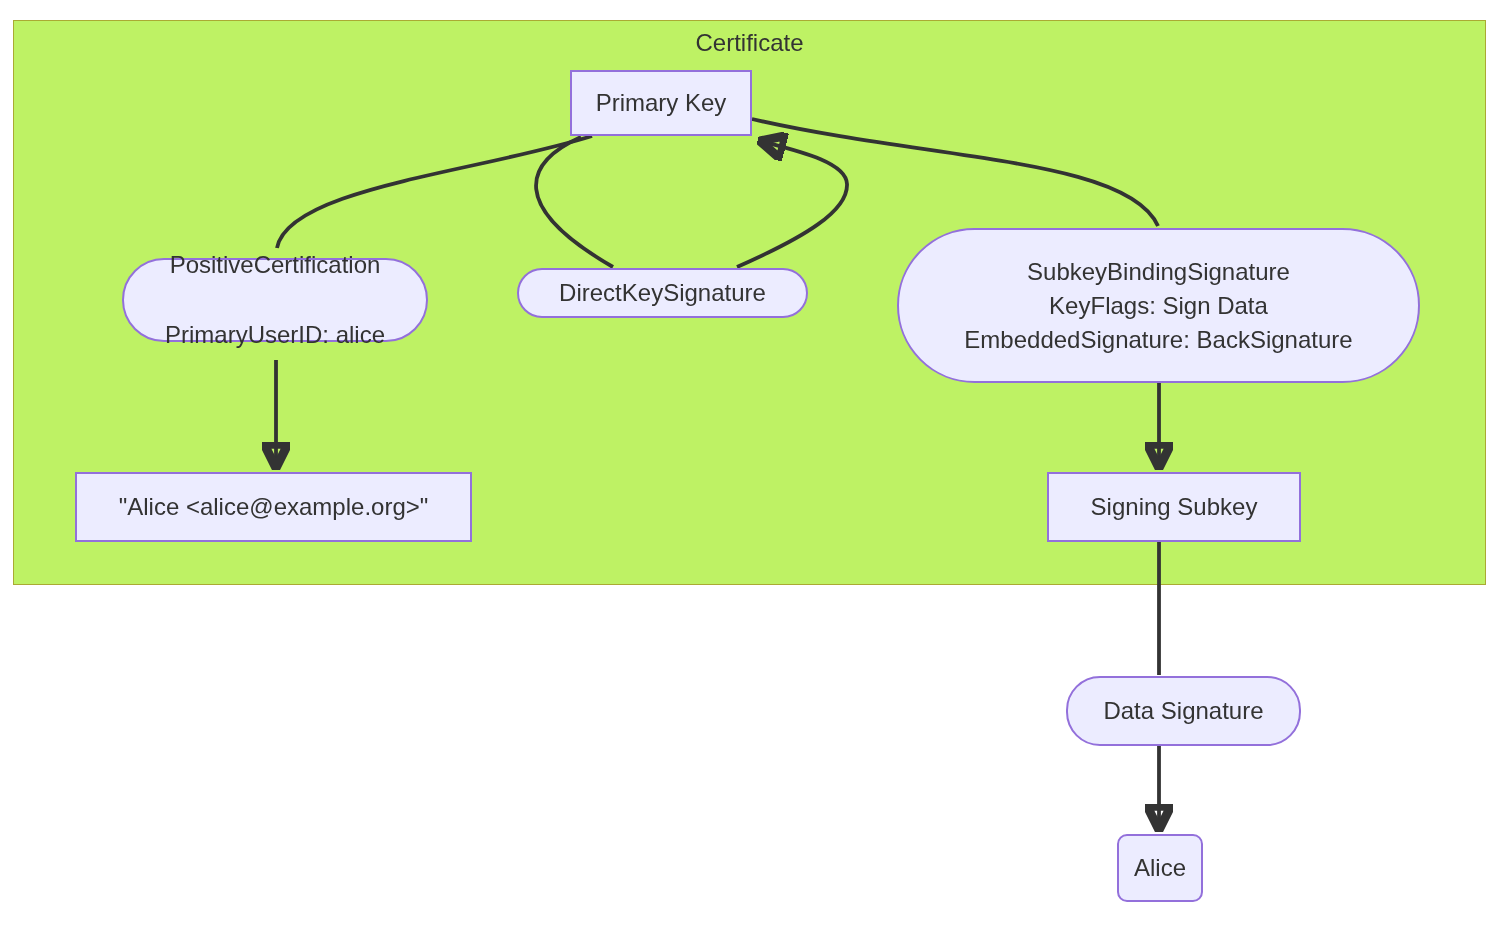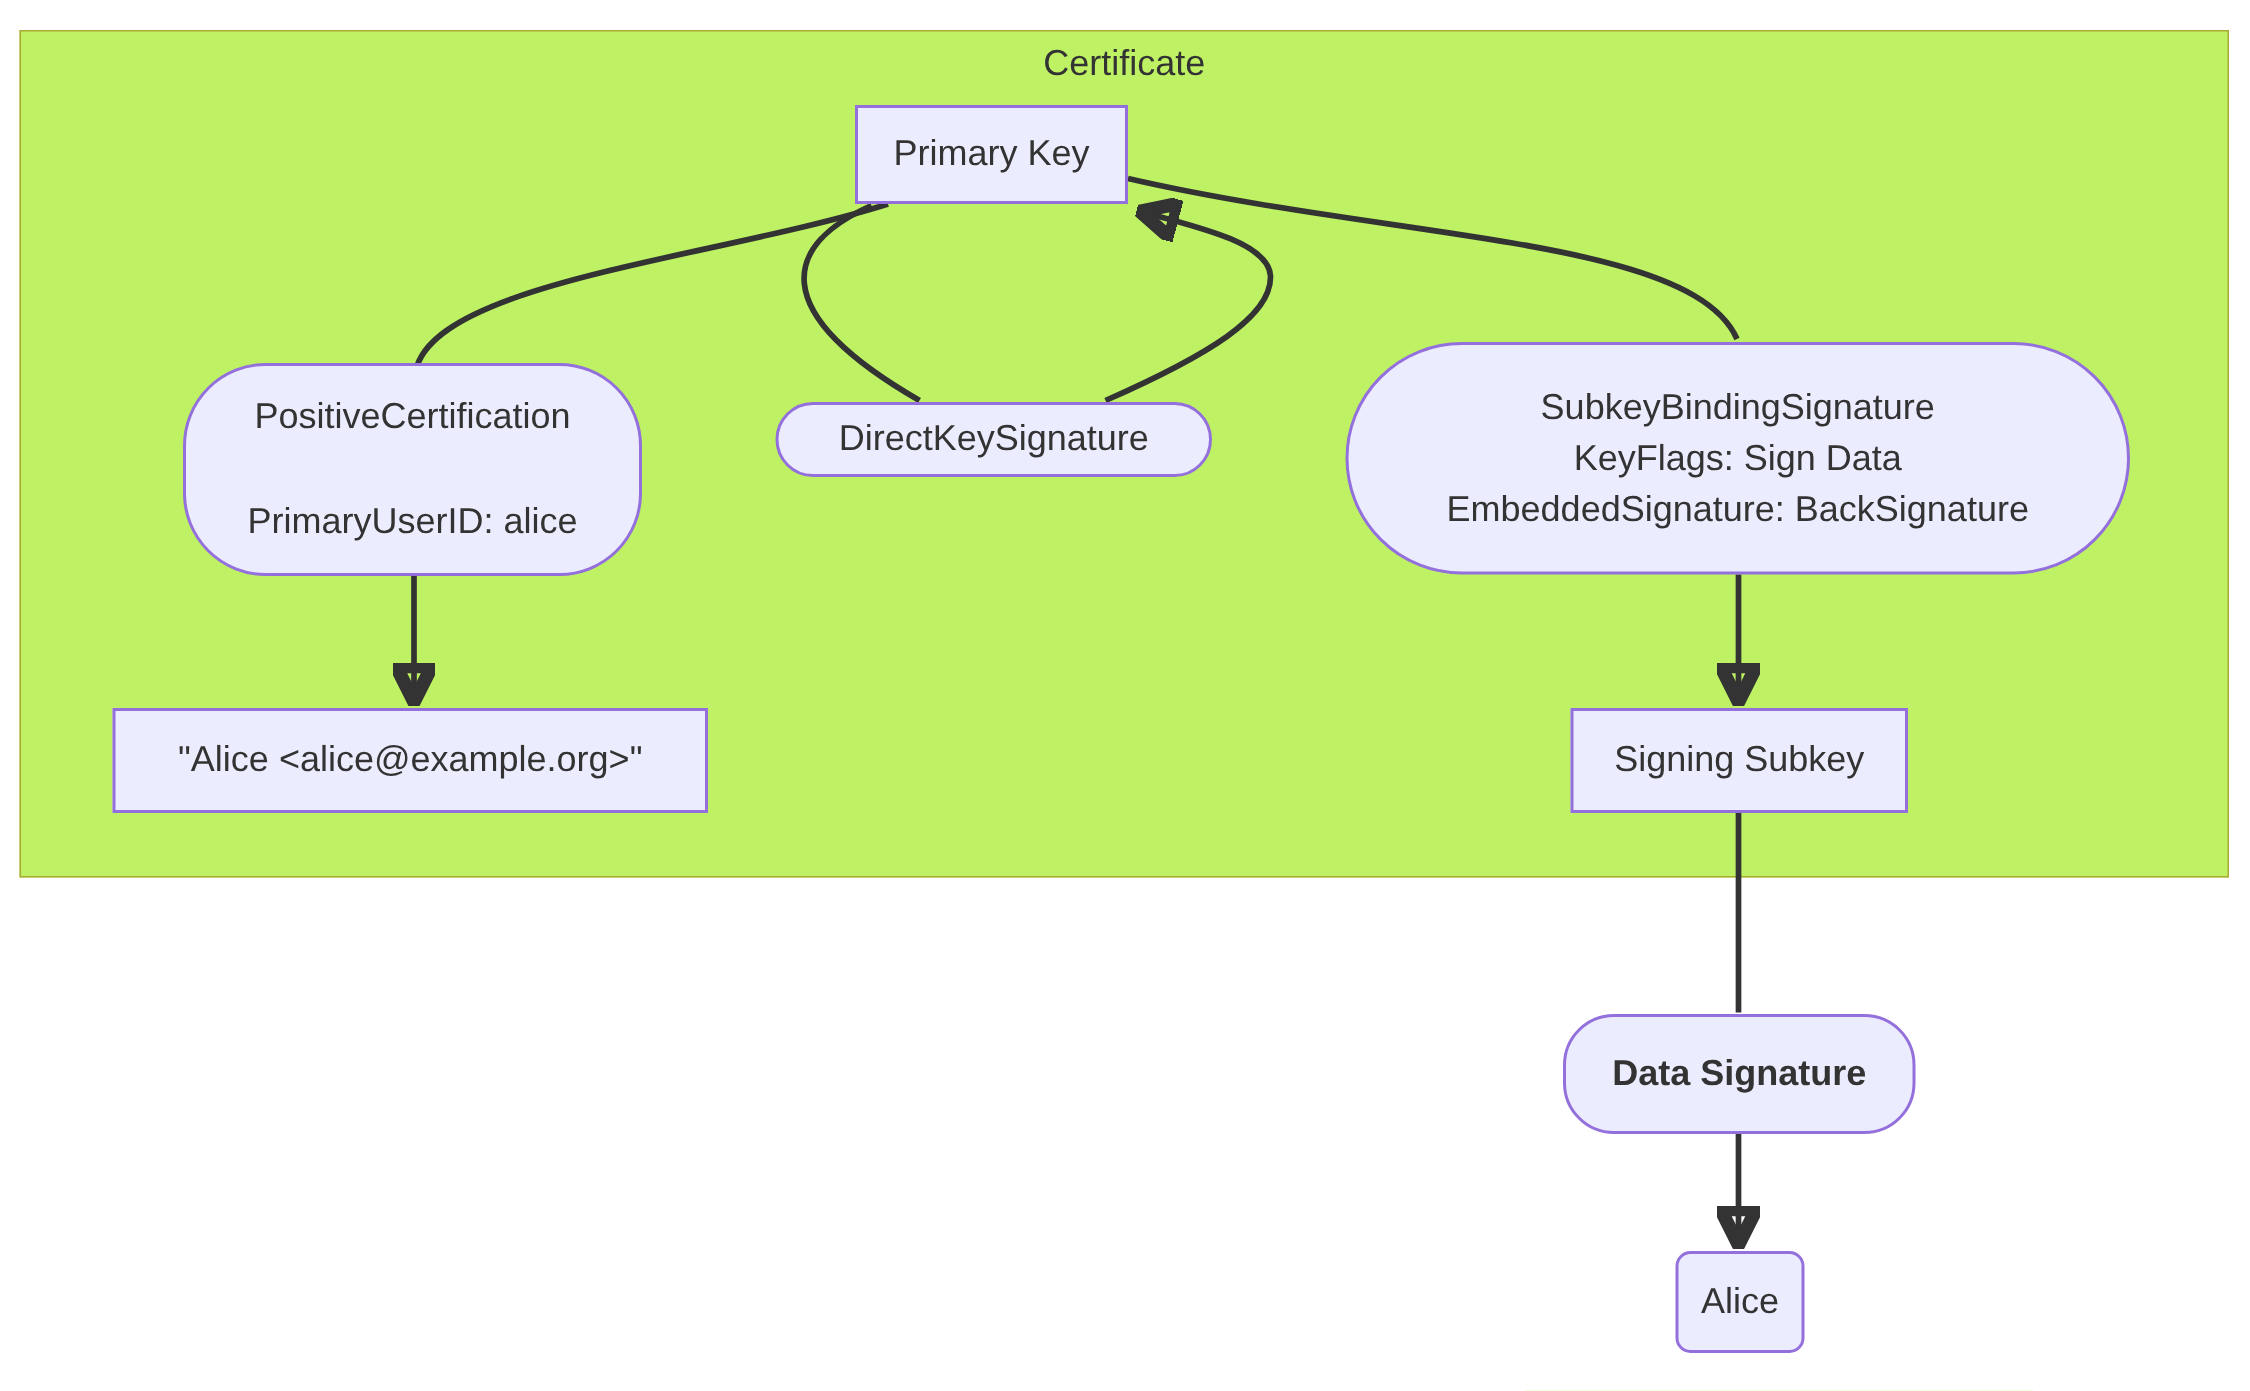--- a/index.html
+++ b/index.html
@@ -54,26 +54,26 @@
     text-align: center;
     color: #333333;
     white-space: nowrap;
   }
   .node.stadium-sm { border-radius: 34px; }
   .node.stadium-md { border-radius: 55px; }
   .node.stadium-lg { border-radius: 78px; }
   .node.rounded    { border-radius: 10px; }
 
   #node-primary-key        { left: 570px;  top: 70px;  width: 182px; height: 66px; }
-  #node-positive-cert      { left: 122px;  top: 242px; width: 306px; height: 142px; gap: 36px; }
+  #node-positive-cert      { left: 122px;  top: 258px; width: 306px; height: 84px; gap: 36px; }
   #node-direct-key-sig     { left: 517px;  top: 268px; width: 291px; height: 50px; }
   #node-subkey-binding-sig { left: 897px;  top: 228px; width: 523px; height: 155px; }
   #node-user-id            { left: 75px;   top: 472px; width: 397px; height: 70px; }
-  #node-signing-subkey     { left: 1047px; top: 472px; width: 225px; height: 70px; }
-  #node-data-signature     { left: 1042px; top: 676px; width: 235px; height: 80px; font-weight: bold; }
+  #node-signing-subkey     { left: 1047px; top: 472px; width: 254px; height: 70px; }
+  #node-data-signature     { left: 1066px; top: 676px; width: 235px; height: 70px; }
   #node-data               { left: 1117px; top: 834px; width: 86px;  height: 68px; }
 </style>
 </head>
 <body>
 
 <div class="canvas">
 
   <div class="cluster">
     <div class="cluster-label">Certificate</div>
   </div>

